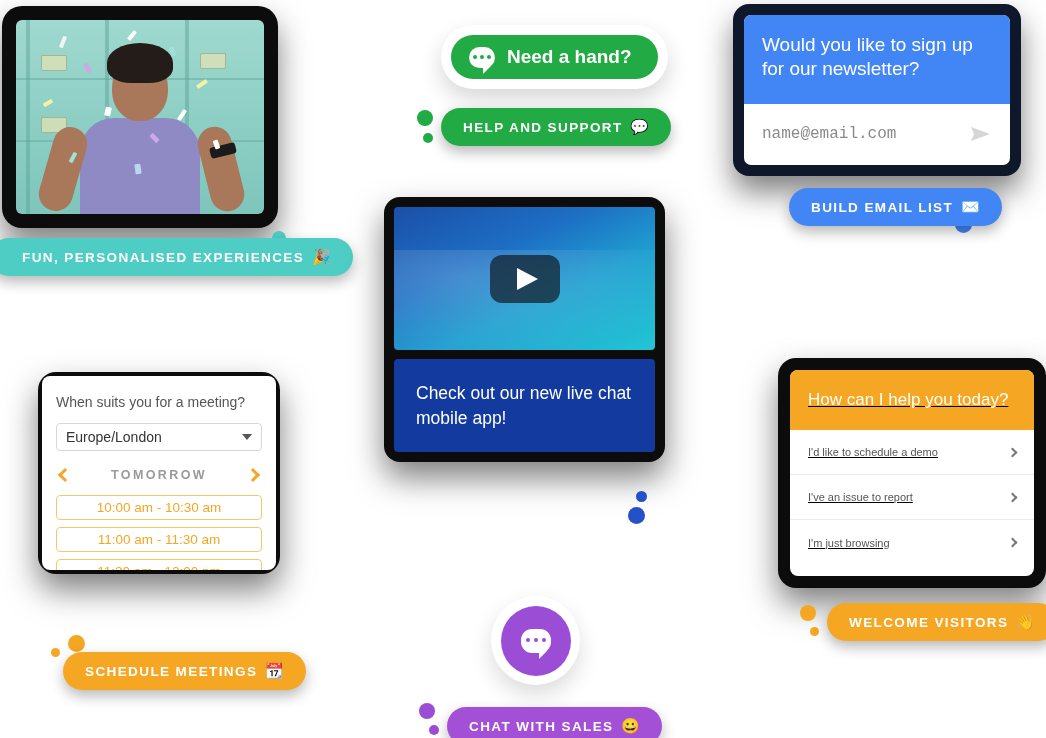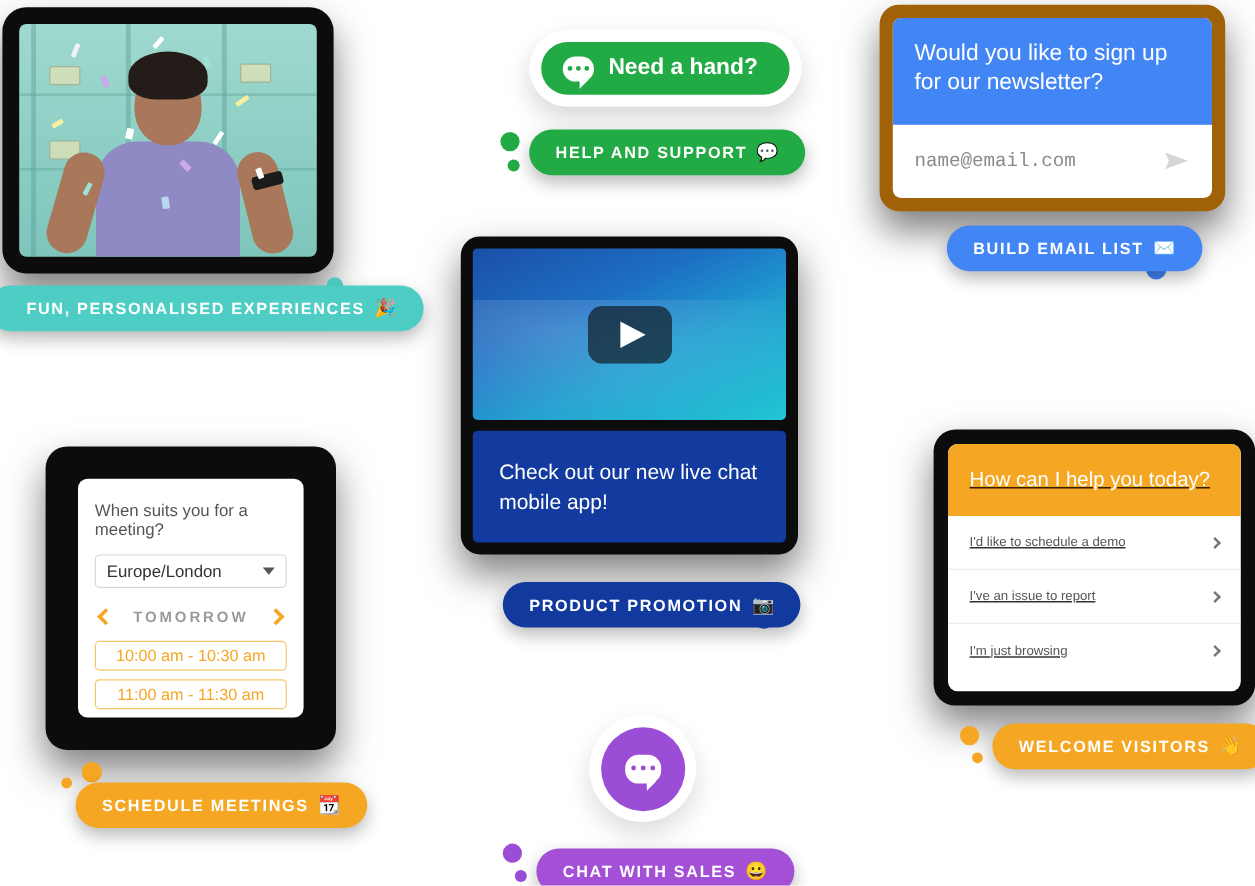--- a/index.html
+++ b/index.html
@@ -145,21 +145,21 @@
   .chat-glyph .d3 { left: 18px; }
 
   #tag-help { left: 441px; top: 108px; background: #22aa44; }
   #dot-green-1 { left: 417px; top: 110px; width: 16px; height: 16px; background: #22aa44; }
   #dot-green-2 { left: 423px; top: 133px; width: 10px; height: 10px; background: #22aa44; }
 
   
   #news-card {
     left: 733px; top: 4px; width: 288px; height: 172px;
     border-radius: 16px;
-    background: #a16207;
+    background: #0f172a;
     padding: 11px;
     box-shadow: 0 16px 30px rgba(0,0,0,0.5);
   }
   #news-inner { width: 100%; height: 100%; border-radius: 7px; overflow: hidden; background: #fff; }
   #news-head {
     background: #4285f4; color: #fff;
     padding: 18px 18px 22px;
     font-size: 19px; line-height: 1.28; font-weight: 400;
   }
   #news-body {
@@ -225,24 +225,24 @@
     display: flex; align-items: center;
     padding: 0 22px;
     font-size: 17.5px; line-height: 1.38;
   }
   #tag-promo { left: 419px; top: 485px; background: #123a9e; }
   #dot-navy-1 { left: 636px; top: 491px; width: 11px; height: 11px; background: #2450c8; }
   #dot-navy-2 { left: 628px; top: 507px; width: 17px; height: 17px; background: #2450c8; }
 
   
   #sched-card {
-    left: 38px; top: 372px; width: 242px; height: 253px;
+    left: 38px; top: 372px; width: 242px; height: 202px;
     border-radius: 18px;
     background: #0c0c0c;
-    padding: 27px;
+    padding: 4px;
     box-shadow: 0 16px 32px rgba(0,0,0,0.5);
   }
   #sched-inner {
     width: 100%; height: 100%;
     background: #fff; border-radius: 8px;
     padding: 18px 14px 0;
     overflow: hidden;
   }
   #sched-q { font-size: 14px; color: #555; margin-bottom: 13px; }
   #sched-tz {
@@ -418,24 +418,20 @@
   </div>
 
   <div class="abs" id="video-card">
     <div id="video-thumb">
       <div class="yt-btn"></div>
     </div>
     <div id="video-body">Check out our new live chat mobile app!</div>
   </div>
   <div class="dot" id="dot-navy-1"></div>
   <div class="dot" id="dot-navy-2"></div>
-  <div class="abs tag" id="tag-promo">
-    <span>PRODUCT PROMOTION</span>
-    <span class="emoji">📷</span>
-  </div>
 
   <div class="abs" id="sched-card">
     <div id="sched-inner">
       <div id="sched-q">When suits you for a meeting?</div>
       <div id="sched-tz">
         <span>Europe/London</span>
         <span class="caret-down"></span>
       </div>
       <div id="sched-nav">
         <span class="chev left"></span>

